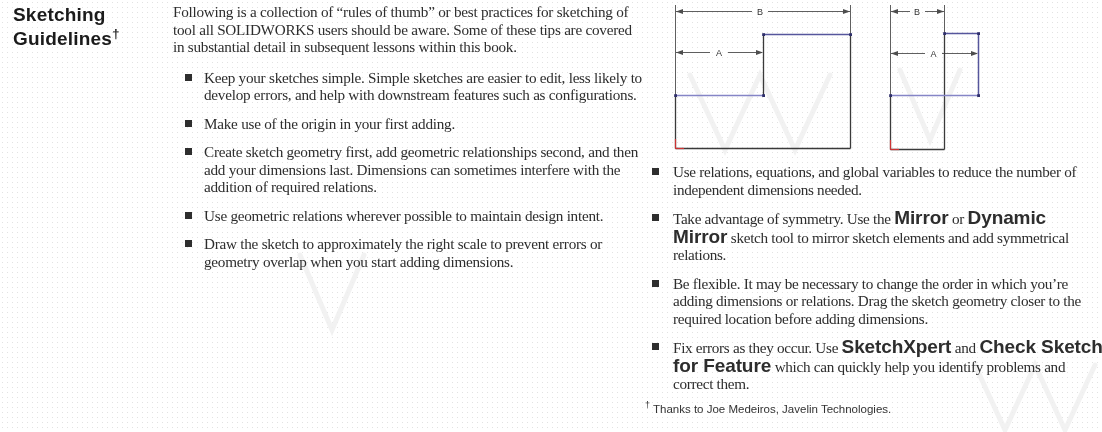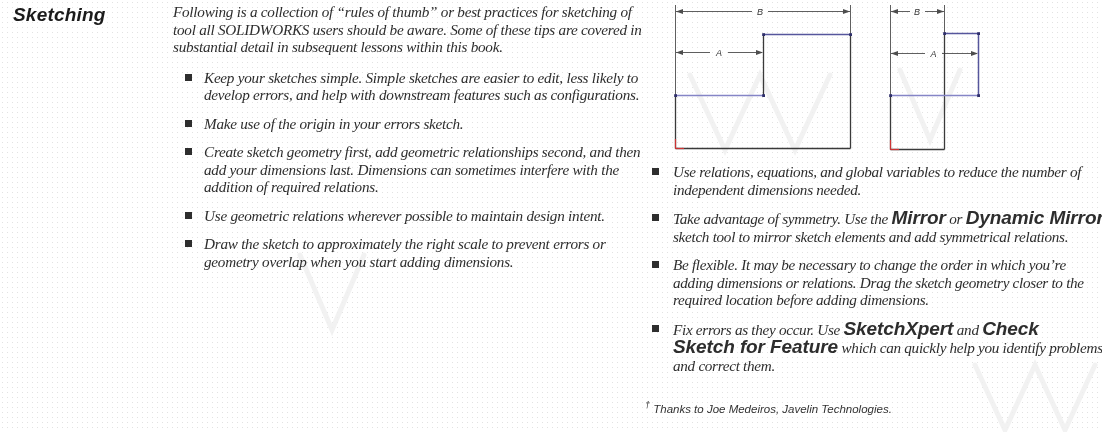--- a/index.html
+++ b/index.html
@@ -1,20 +1,20 @@
 <!DOCTYPE html>
 <html><head>
 <meta charset="utf-8">
 <style>
   html,body{margin:0;padding:0;background:#888;}
   .page{
     position:relative;width:1102px;height:432px;background:#ffffff;overflow:hidden;
     background-image:radial-gradient(#e2e2e2 0.8px, rgba(255,255,255,0) 0.8px);
     background-size:5px 5px;
-    font-family:"Liberation Serif", serif;color:#2d2d2d;font-style:italic;
+    font-family:"Liberation Serif", serif;color:#2d2d2d;
   }
   .watermark{position:absolute;left:0;top:0;z-index:0;}
   .heading{
     position:absolute;left:13px;top:3px;width:152px;z-index:2;
     font-family:"Liberation Sans", sans-serif;font-weight:bold;
     font-size:19px;line-height:24px;color:#1b1b1b;letter-spacing:0.2px;
   }
   .heading sup{font-size:13px;line-height:0;}
   .col-mid{position:absolute;left:173px;top:3px;width:472px;z-index:2;}
   .col-right{position:absolute;left:645px;top:163px;width:460px;z-index:2;}
@@ -49,32 +49,33 @@
     <g stroke="#efefef" stroke-width="5" fill="none" stroke-linecap="round" opacity="0.8">
       <path d="M690,75 L725,150 L760,75 L795,150 L830,75"></path>
       <path d="M900,70 L930,140 L960,70"></path>
       <path d="M975,365 L1005,430 L1035,365 L1065,430 L1095,365"></path>
       <path d="M300,255 L332,330 L364,255"></path>
     </g>
   </svg>
 
   <div class="heading">
     <div>Sketching</div>
+    <div><span>Guidelines</span><sup>†</sup></div>
   </div>
 
   <div class="col-mid body-text">
     <p class="intro">Following is a collection of “rules of thumb” or best practices for sketching of tool all SOLIDWORKS users should be aware. Some of these tips are covered in substantial detail in subsequent lessons within this book.</p>
     <div class="bullets-mid">
         <div class="bullet-item">
           <span class="bullet-sq"></span>
           <span class="bullet-text"><span>Keep your sketches simple. Simple sketches are easier to edit, less likely to develop errors, and help with downstream features such as configurations.</span></span>
         </div>
         <div class="bullet-item">
           <span class="bullet-sq"></span>
-          <span class="bullet-text"><span>Make use of the origin in your errors sketch.</span></span>
+          <span class="bullet-text"><span>Make use of the origin in your first adding.</span></span>
         </div>
         <div class="bullet-item">
           <span class="bullet-sq"></span>
           <span class="bullet-text"><span>Create sketch geometry first, add geometric relationships second, and then add your dimensions last. Dimensions can sometimes interfere with the addition of required relations.</span></span>
         </div>
         <div class="bullet-item">
           <span class="bullet-sq"></span>
           <span class="bullet-text"><span>Use geometric relations wherever possible to maintain design intent.</span></span>
         </div>
         <div class="bullet-item">

